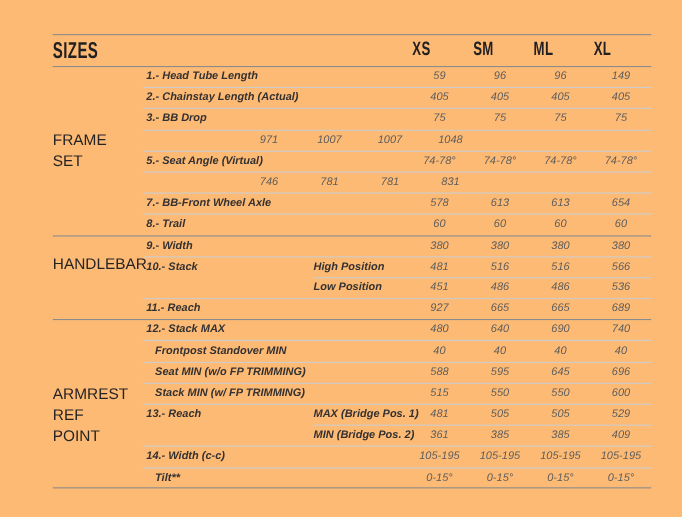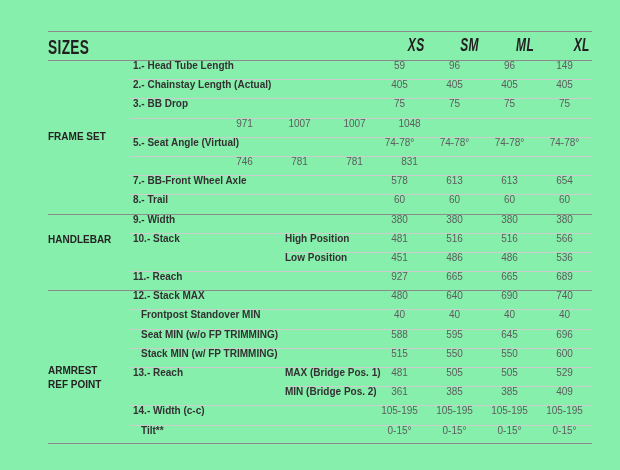--- a/index.html
+++ b/index.html
@@ -1,40 +1,40 @@
 <!DOCTYPE html>
 <html><head>
 <meta charset="utf-8">
 <style>
   html,body { margin:0; padding:0; }
   body { font-family:"Liberation Sans", sans-serif; background:#ffffff; }
-  .page { position:relative; width:620px; height:470px; background:#86efac; overflow:hidden; }
+  .page { position:relative; width:620px; height:470px; background:#fdba74; overflow:hidden; }
   .table { position:absolute; left:48px; top:31px; width:544px; }
   .topline { height:1px; background:#8b8b8b; }
   .header { position:relative; height:28px; }
   .title { position:absolute; left:0; top:4px; }
   .cond { display:inline-block; font-weight:bold; color:#232021; }
   .title .cond { font-size:19px; transform:scale(0.72,1.1); transform-origin:left center; letter-spacing:0.5px; }
   .colheads { position:absolute; left:324px; top:0; width:220px; height:28px; display:flex; align-items:center; }
-  .ch { width:55px; text-align:right;font-style:italic; }
+  .ch { width:55px; text-align:left; }
   .ch .cond { font-size:16px; transform:scale(0.75,1.1); transform-origin:center; letter-spacing:0.5px; }
   .body { position:relative; margin-left:82px; width:462px; }
-  .row { position:relative; display:flex; align-items:flex-start; height:19.2px; }
+  .row { position:relative; display:flex; align-items:center; height:19.2px;font-style:italic; }
   .rline { position:absolute; top:0; right:0; height:1px; background:#cdcdcd; }
   .div-label .rline { left:0; }
   .div-sub .rline { left:155px; }
   .div-section .rline { left:-82px; background:#8b8b8b; }
   .cell { box-sizing:border-box; }
   .lbl { width:155px; padding-left:3px; font-size:10px; font-weight:bold; color:#343132; white-space:nowrap; }
   .lbl.indent { padding-left:11px; }
   .sub { width:87px; font-size:10px; font-weight:bold; color:#343132; white-space:nowrap; }
   .val { width:55px; text-align:center; font-size:10px; color:#5d5d5d; }
   .bottomline { position:absolute; left:-82px; right:0; bottom:0; height:1px; background:#8b8b8b; }
   .section-label { position:absolute; left:-82px; width:64px; transform:translateY(-50%);
-                   font-size:10px; font-weight:bold; color:#262324; line-height:1.35; }
+                   font-size:14px; font-weight:normal; color:#262324; line-height:1.35; }
 </style>
 </head>
 <body>
 
 <div class="page">
   <div class="table">
     <div class="topline"></div>
 
     <div class="header">
       <div class="title">

